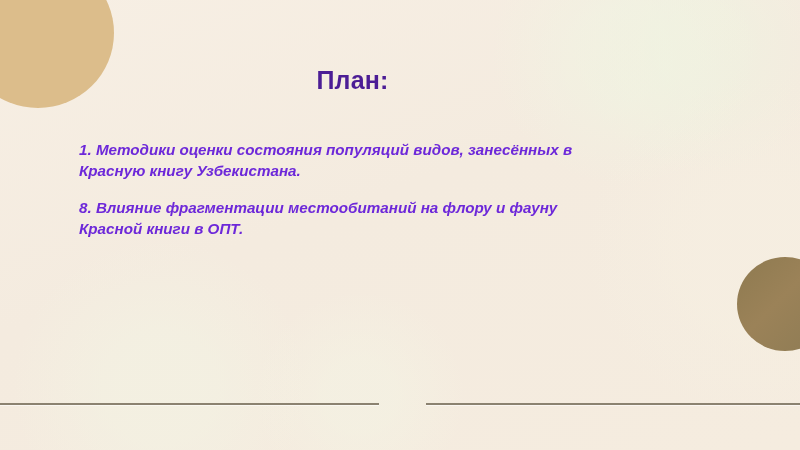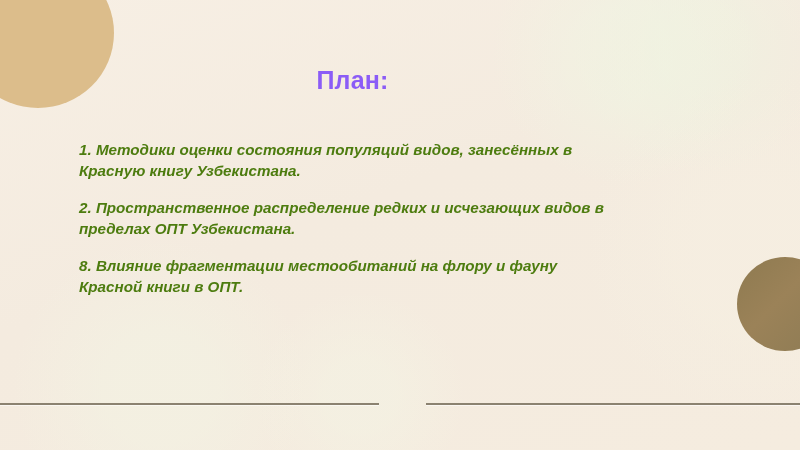--- a/index.html
+++ b/index.html
@@ -78,59 +78,58 @@
 
   
   #slide-title {
     position: absolute;
     left: 0;
     top: 66px;
     width: 705px;
     text-align: center;
     font-size: 25px;
     font-weight: bold;
-    color: #8b5cf6;
+    color: #4c1d95;
     letter-spacing: 0.2px;
     font-family: "Liberation Sans", sans-serif;
   }
 
   
   #plan-list {
     position: absolute;
     left: 79px;
     top: 139px;
     width: 530px;
   }
   .plan-item {
     font-style: italic;
     font-weight: bold;
     font-size: 15.2px;
     line-height: 21px;
-    color: #4d7c0f;
+    color: #6d28d9;
     margin: 0 0 16px 0;
     font-family: "Liberation Sans", sans-serif;
   }
   .plan-item:last-child {
     margin-bottom: 0;
   }
 </style>
 </head>
 <body>
 
 <div id="slide">
 
   <div class="deco-circle" id="circle-tan"></div>
 
   <div class="deco-circle" id="circle-brown"></div>
 
   <div id="slide-title">План:</div>
 
   <div id="plan-list">
     <p class="plan-item">1. Методики оценки состояния популяций видов, занесённых в Красную книгу Узбекистана.</p>
-    <p class="plan-item">2. Пространственное распределение редких и исчезающих видов в пределах ОПТ Узбекистана.</p>
     <p class="plan-item">8. Влияние фрагментации местообитаний на флору и фауну Красной книги в ОПТ.</p>
   </div>
 
   <div class="rule" id="rule-left"></div>
 
   <div class="rule" id="rule-right"></div>
 
 </div>
 
 </body></html>

